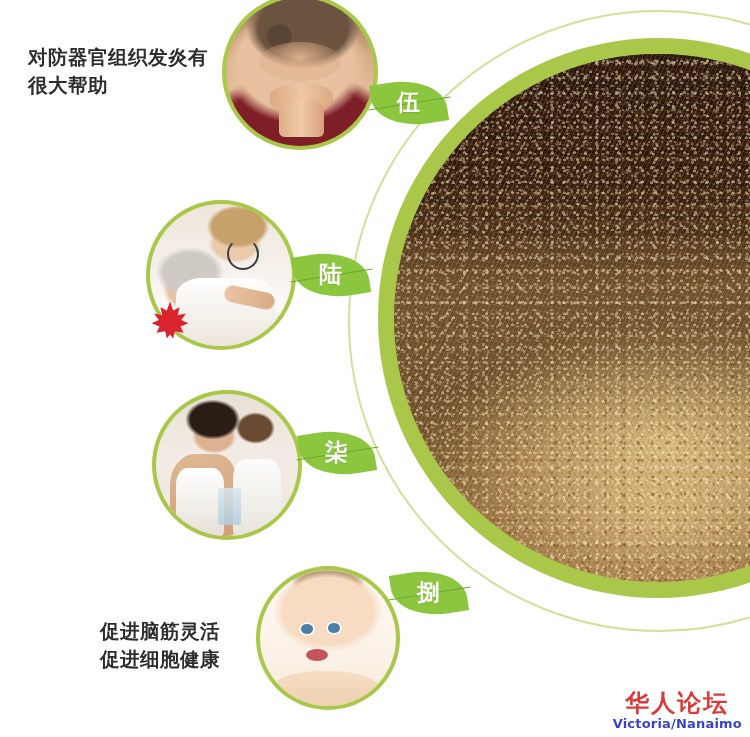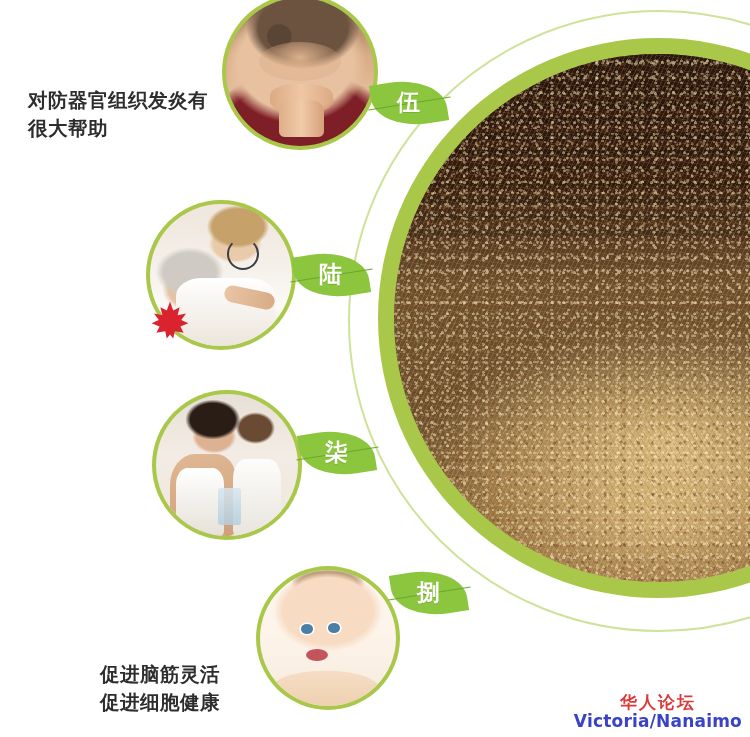--- a/index.html
+++ b/index.html
@@ -136,31 +136,31 @@
      justify-content:center;color:#ffffff;font-size:23px;font-weight:700;
      letter-spacing:1px;transform:translateY(-1px);
      text-shadow:0 1px 0 rgba(90,140,30,.35);}
   #b5{left:372px;top:80px;}
   #b6{left:294px;top:252px;}
   #b7{left:300px;top:430px;}
   #b8{left:392px;top:570px;}
 
   
   .benefit{position:absolute;color:#2d2d2d;font-weight:700;font-size:19.5px;
-           line-height:1.42;letter-spacing:.5px;white-space:pre-line;margin-top:43px;}
+           line-height:1.42;letter-spacing:.5px;white-space:pre-line;}
   #t1{left:28px;top:44px;}
   #t2{left:14px;top:252px;}
   #t3{left:22px;top:446px;}
   #t4{left:100px;top:618px;}
 
   
   .watermark{position:absolute;right:8px;bottom:6px;text-align:center;line-height:1.05;}
-  .wm-cn{color:#d93a3a;font-size:17px;font-weight:700;letter-spacing:2px;
+  .wm-cn{color:#d93a3a;font-size:24px;font-weight:700;letter-spacing:2px;
          font-family:"DejaVu Sans","Liberation Sans",sans-serif;text-align:center;}
-  .wm-en{color:#3a43c8;font-size:17px;font-weight:700;letter-spacing:.2px;margin-top:1px;
+  .wm-en{color:#3a43c8;font-size:13px;font-weight:700;letter-spacing:.2px;margin-top:1px;
          font-family:"DejaVu Sans","Liberation Sans",sans-serif;}
 </style>
 </head>
 <body>
 
 <div id="stage">
 
   <div class="thin-arc"></div>
 
   <div class="product-wrap">

